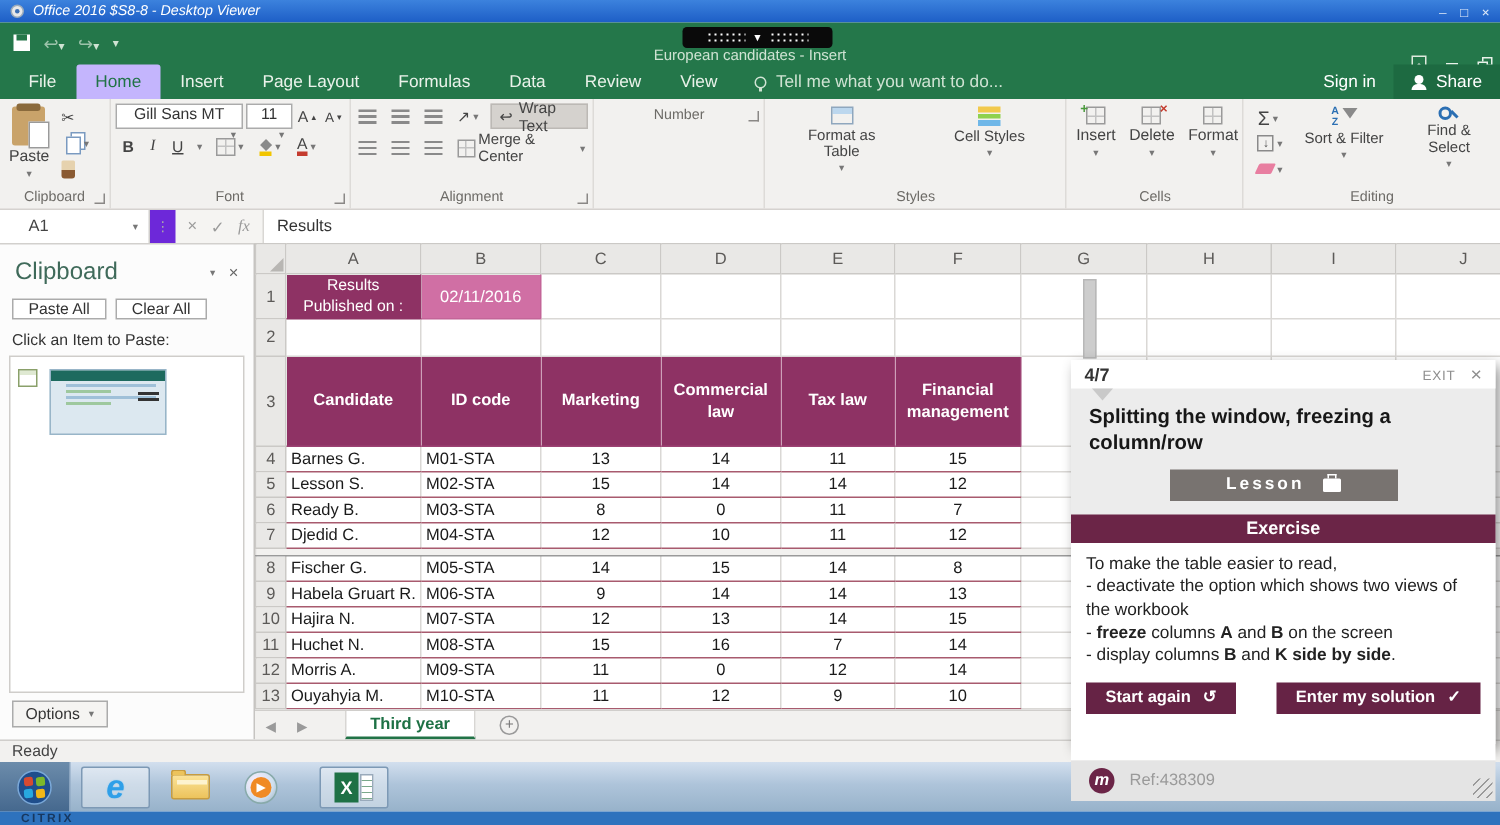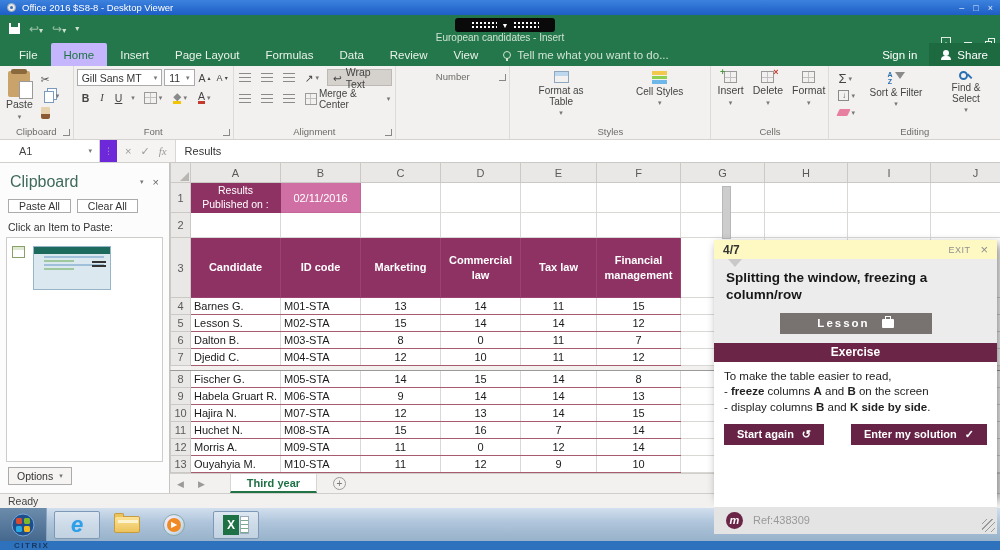--- a/index.html
+++ b/index.html
@@ -3,21 +3,21 @@
 <meta charset="utf-8">
 <style>
   * { margin:0; padding:0; box-sizing:border-box; }
   body { font-family:"Liberation Sans",sans-serif; background:#444; }
   .screen { position:relative; width:1000px; height:550px; background:#fff; overflow:hidden;
             font-family:"Liberation Sans",sans-serif; }
 
   
   .viewerbar { position:absolute; top:0; left:0; right:0; height:15px;
     background:linear-gradient(#3c82dd,#1d5ec6); color:#fff; display:flex; align-items:center;
-    gap:6px; padding:0 7px; font-size:9.5px; }
+    gap:6px; padding:0 7px; font-size:9.5px;font-style:italic; }
   .vicon { width:9px; height:9px; border-radius:50%; background:#e8e8e8; border:1px solid #9ab;
     position:relative; }
   .vicon span { position:absolute; left:2px; top:2px; width:3px; height:3px; border-radius:50%; background:#3b6fb4; }
   .vwin { margin-left:auto; display:flex; gap:9px; align-items:center; font-size:9px; opacity:.85; }
 
   
   .exceltop { position:absolute; top:15px; left:0; right:0; height:51px; background:#24774a; }
   .qat { height:27px; display:flex; align-items:center; gap:9px; padding:0 9px; color:#fff; }
   .i-save { width:11px; height:11px; background:#fff; position:relative; }
   .i-save span { position:absolute; left:2px; top:0; width:7px; height:4px; background:#24774a; }
@@ -60,21 +60,21 @@
   .grp-body { flex:1; display:flex; align-items:flex-start; gap:3px; }
   .grp-foot { height:15px; display:flex; align-items:center; justify-content:center;
     font-size:9.5px; color:#6d6b67; position:relative; padding:0 9px; }
   .launcher { position:absolute; right:0; bottom:3px; width:7px; height:7px;
     border-right:1px solid #8a8886; border-bottom:1px solid #8a8886; }
   .bb { display:flex; flex-direction:column; align-items:center; justify-content:flex-start;
     text-align:center; line-height:1.12; padding:2px 3px; gap:2px; }
   .mb { height:17px; display:flex; align-items:center; gap:2px; padding:0 2px; }
   .car2 { font-size:7px; color:#777; }
   .combo { background:#fff; border:1px solid #ababab; height:17px; display:flex; align-items:center;
-    padding:0 4px; gap:4px; font-size:10.5px; color:#333; }
+    padding:0 4px; gap:4px; font-size:10.5px; color:#333;flex-direction:column; }
   .minicol { display:flex; flex-direction:column; justify-content:space-between; height:52px; padding-top:1px; }
   .i-clip { position:relative; width:22px; height:26px; background:#c9a36a; border-radius:2px; }
   .i-clip b { position:absolute; left:3px; top:-2px; width:16px; height:5px; background:#8a6a3c; border-radius:2px; }
   .i-clip i { position:absolute; right:-3px; bottom:-2px; width:14px; height:18px; background:#fff; border:1px solid #9a9a9a; }
   .i-copy { width:10px; height:12px; border:1px solid #7a9ac0; background:#fff;
     box-shadow:3px -3px 0 -1px #fff,3px -3px 0 0 #7a9ac0; margin:3px 0 0 3px; }
   .i-paint { width:9px; height:12px; background:linear-gradient(#e6d2ae 0 55%,#8a5a32 55%); border-radius:1px 1px 2px 2px; }
   .i-bars { width:12px; height:10px; background:repeating-linear-gradient(to bottom,#8a8a8a 0 1.5px,transparent 1.5px 4px); }
   .i-grid { position:relative; width:13px; height:12px; border:1px solid #9a9a9a;
     background-image:linear-gradient(#c2c2c2,#c2c2c2),linear-gradient(#c2c2c2,#c2c2c2);
@@ -166,21 +166,21 @@
   .addsheet { margin-left:16px; width:13px; height:13px; border:1px solid #9a9a9a; border-radius:50%;
     display:flex; align-items:center; justify-content:center; font-size:10px; color:#777; }
   .hscrollL { margin-left:auto; margin-right:6px; width:15px; height:14px; border:1px solid #c2c0bd;
     background:#fafafa; display:flex; align-items:center; justify-content:center; font-size:8px; color:#888; }
   .statusbar { position:absolute; left:0; right:0; bottom:42px; height:15px; background:#f2f1ef;
     border-top:1px solid #d0cecb; font-size:10.5px; color:#444; display:flex; align-items:center; padding:0 8px; }
 
   
   .panel { position:absolute; left:714px; top:240px; width:283px; height:256px; background:#ececec;
     box-shadow:3px 4px 9px rgba(0,0,0,.45); z-index:50; color:#222; }
-  .phead { height:19px; background:#fef9c3; display:flex; align-items:center; padding:0 9px; }
+  .phead { height:19px; background:#ffffff; display:flex; align-items:center; padding:0 9px; }
   .phead .step { font-weight:bold; font-size:12px; color:#333; }
   .phead .exit { margin-left:auto; font-size:9px; letter-spacing:.5px; color:#8f8f8f; margin-right:10px; }
   .phead .x { color:#8f8f8f; font-size:13px; line-height:1; }
   .notch { position:absolute; left:14px; top:19px; width:0; height:0;
     border:7px solid transparent; border-top:8px solid #c9c9c9; }
   .ptitle { padding:11px 12px 4px; font-weight:bold; font-size:13.5px; line-height:1.25; color:#171717; }
   .lessonbtn { margin:5px auto 9px; width:152px; height:21px; background:#787370; color:#fff;
     display:flex; align-items:center; justify-content:center; gap:12px; font-weight:bold;
     letter-spacing:2px; font-size:11.5px; }
   .i-case { position:relative; width:12px; height:9px; background:#fff; border-radius:1px; }
@@ -659,21 +659,21 @@
             <td class="v num">14</td>
         <td class="v num">14</td>
             <td class="v num">12</td>
         <td></td>
             <td></td>
             <td></td>
             <td></td>
       </tr>
       <tr class="data" style="height:17px">
         <td class="rn">6</td>
-        <td class="v">Dalton B.</td>
+        <td class="v">Ready B.</td>
             <td class="v">M03-STA</td>
         <td class="v num">8</td>
             <td class="v num">0</td>
         <td class="v num">11</td>
             <td class="v num">7</td>
         <td></td>
             <td></td>
             <td></td>
             <td></td>
       </tr>
@@ -798,20 +798,21 @@
     <div class="ptitle">Splitting the window, freezing a column/row</div>
     <div class="lessonbtn">
       <span>Lesson</span>
       <span class="i-case">
           <i></i>
         </span>
     </div>
     <div class="exbanner">Exercise</div>
     <div class="exbody">
       <div>To make the table easier to read,</div>
+      <div>- deactivate the option which shows two views of the workbook</div>
       <div>- <b>freeze</b> columns <b>A</b> and <b>B</b> on the screen</div>
       <div>- display columns <b>B</b> and <b>K side by side</b>.</div>
       <div class="btnrow">
         <span class="pbtn">
           <span>Start again</span>
           <span>↺</span>
           </span>
         <span class="pbtn">
           <span>Enter my solution</span>
           <span>✓</span>

